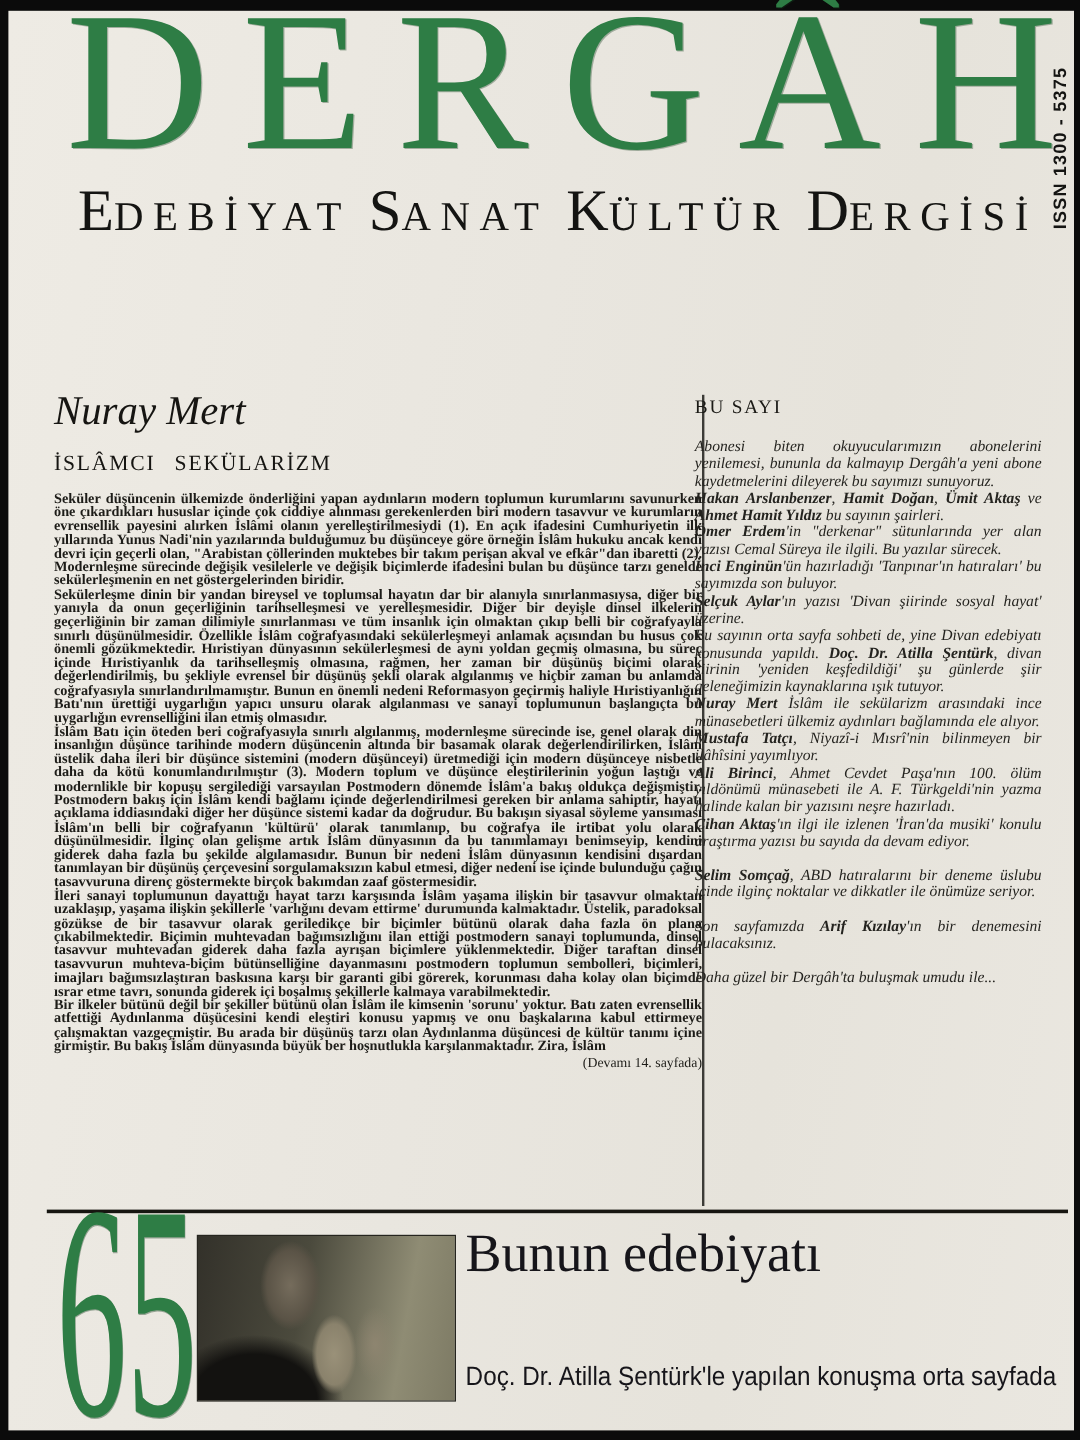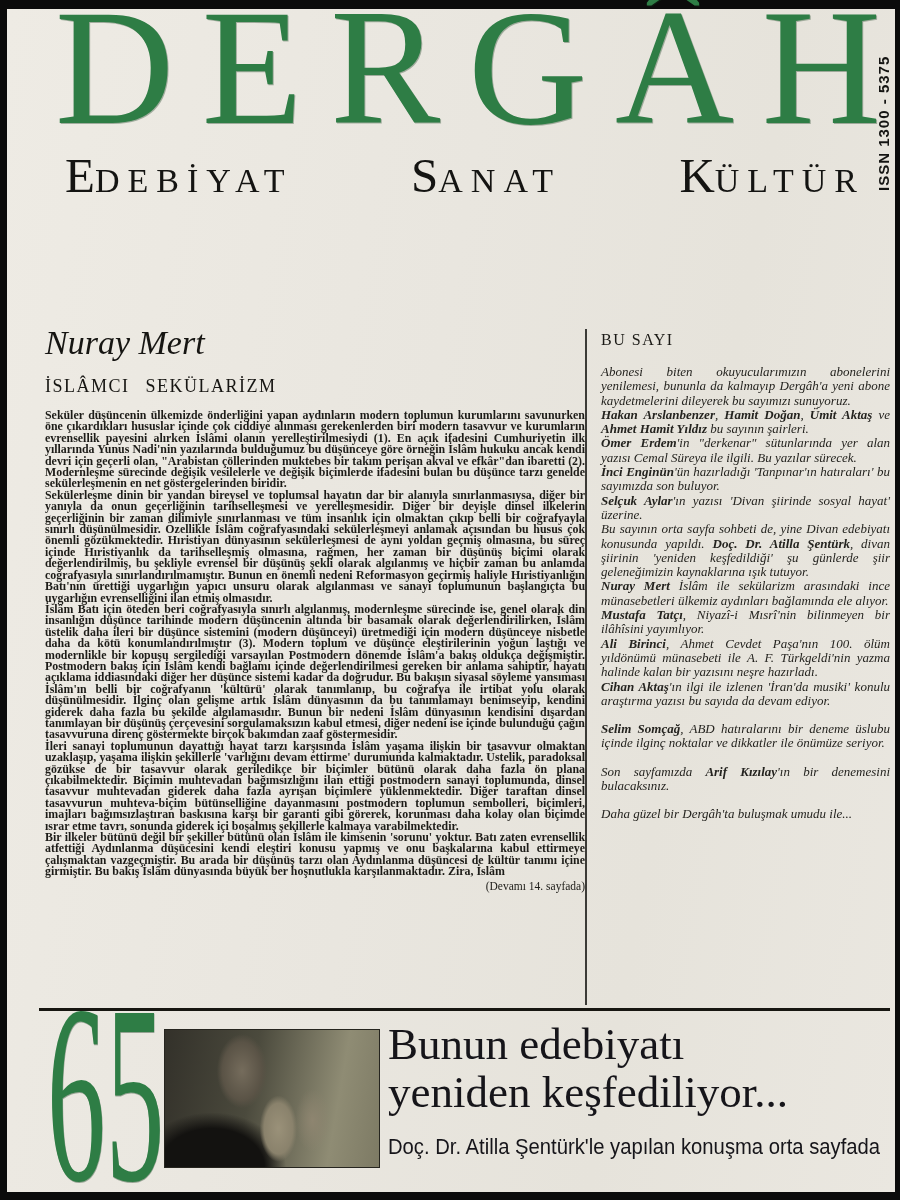--- a/index.html
+++ b/index.html
@@ -67,21 +67,21 @@
   }
 
   
   .column-divider{
     position:absolute; left:578px; top:320px; width:2px; height:676px;
     background:#3c3b37;
   }
 
   
   .sidebar{
-    position:absolute; left:594px; top:322px; width:289px;
+    position:absolute; left:572px; top:322px; width:289px;
   }
   .sidebar-heading{
     font-size:16px; letter-spacing:1.5px; margin-bottom:16px; color:#1b1a16;
   }
   .sb-item{
     font-style:italic; font-size:13px; line-height:14.3px;
     text-align:justify; color:#24231f;
   }
   .sb-item b{font-weight:bold;}
   .sb-item.gap{margin-top:14px;}
@@ -132,20 +132,21 @@
       <span class="m-letter">Â</span>
       <span class="m-letter">H</span>
     </div>
 
   <div class="issn">ISSN 1300 - 5375</div>
 
   <div class="masthead-subtitle">
       <span class="sub-word"><span class="sub-init">E</span><span class="sub-rest">DEBİYAT</span></span>
       <span class="sub-word"><span class="sub-init">S</span><span class="sub-rest">ANAT</span></span>
       <span class="sub-word"><span class="sub-init">K</span><span class="sub-rest">ÜLTÜR</span></span>
+      <span class="sub-word"><span class="sub-init">D</span><span class="sub-rest">ERGİSİ</span></span>
     </div>
 
   <div class="article-author">Nuray Mert</div>
   <div class="article-title">İSLÂMCI SEKÜLARİZM</div>
 
   <div class="article-body">
 
   <p>Seküler düşüncenin ülkemizde önderliğini yapan aydınların modern toplumun kurumlarını savunurken öne çıkardıkları hususlar içinde çok ciddiye alınması gerekenlerden biri modern tasavvur ve kurumların evrensellik payesini alırken İslâmi olanın yerelleştirilmesiydi (1). En açık ifadesini Cumhuriyetin ilk yıllarında Yunus Nadi'nin yazılarında bulduğumuz bu düşünceye göre örneğin İslâm hukuku ancak kendi devri için geçerli olan, "Arabistan çöllerinden muktebes bir takım perişan akval ve efkâr"dan ibaretti (2). Modernleşme sürecinde değişik vesilelerle ve değişik biçimlerde ifadesini bulan bu düşünce tarzı genelde sekülerleşmenin en net göstergelerinden biridir.</p>
       <p>Sekülerleşme dinin bir yandan bireysel ve toplumsal hayatın dar bir alanıyla sınırlanmasıysa, diğer bir yanıyla da onun geçerliğinin tarihselleşmesi ve yerelleşmesidir. Diğer bir deyişle dinsel ilkelerin geçerliğinin bir zaman dilimiyle sınırlanması ve tüm insanlık için olmaktan çıkıp belli bir coğrafyayla sınırlı düşünülmesidir. Özellikle İslâm coğrafyasındaki sekülerleşmeyi anlamak açısından bu husus çok önemli gözükmektedir. Hıristiyan dünyasının sekülerleşmesi de aynı yoldan geçmiş olmasına, bu süreç içinde Hıristiyanlık da tarihselleşmiş olmasına, rağmen, her zaman bir düşünüş biçimi olarak değerlendirilmiş, bu şekliyle evrensel bir düşünüş şekli olarak algılanmış ve hiçbir zaman bu anlamda coğrafyasıyla sınırlandırılmamıştır. Bunun en önemli nedeni Reformasyon geçirmiş haliyle Hıristiyanlığın Batı'nın ürettiği uygarlığın yapıcı unsuru olarak algılanması ve sanayi toplumunun başlangıçta bu uygarlığın evrenselliğini ilan etmiş olmasıdır.</p>
       <p>İslâm Batı için öteden beri coğrafyasıyla sınırlı algılanmış, modernleşme sürecinde ise, genel olarak din insanlığın düşünce tarihinde modern düşüncenin altında bir basamak olarak değerlendirilirken, İslâm üstelik daha ileri bir düşünce sistemini (modern düşünceyi) üretmediği için modern düşünceye nisbetle daha da kötü konumlandırılmıştır (3). Modern toplum ve düşünce eleştirilerinin yoğun laştığı ve modernlikle bir kopuşu sergilediği varsayılan Postmodern dönemde İslâm'a bakış oldukça değişmiştir. Postmodern bakış için İslâm kendi bağlamı içinde değerlendirilmesi gereken bir anlama sahiptir, hayatı açıklama iddiasındaki diğer her düşünce sistemi kadar da doğrudur. Bu bakışın siyasal söyleme yansıması İslâm'ın belli bir coğrafyanın 'kültürü' olarak tanımlanıp, bu coğrafya ile irtibat yolu olarak düşünülmesidir. İlginç olan gelişme artık İslâm dünyasının da bu tanımlamayı benimseyip, kendini giderek daha fazla bu şekilde algılamasıdır. Bunun bir nedeni İslâm dünyasının kendisini dışardan tanımlayan bir düşünüş çerçevesini sorgulamaksızın kabul etmesi, diğer nedeni ise içinde bulunduğu çağın tasavvuruna direnç göstermekte birçok bakımdan zaaf göstermesidir.</p>
@@ -176,18 +177,17 @@
   </div>
 
   <div class="section-rule"></div>
 
   <div class="issue-number">65</div>
 
   <div class="cover-photo"></div>
 
   <div class="headline">
     <div>Bunun edebiyatı</div>
-    <div>yeniden keşfediliyor...</div>
   </div>
 
   <div class="caption">Doç. Dr. Atilla Şentürk'le yapılan konuşma orta sayfada</div>
 
 </div>
 
 </body></html>

